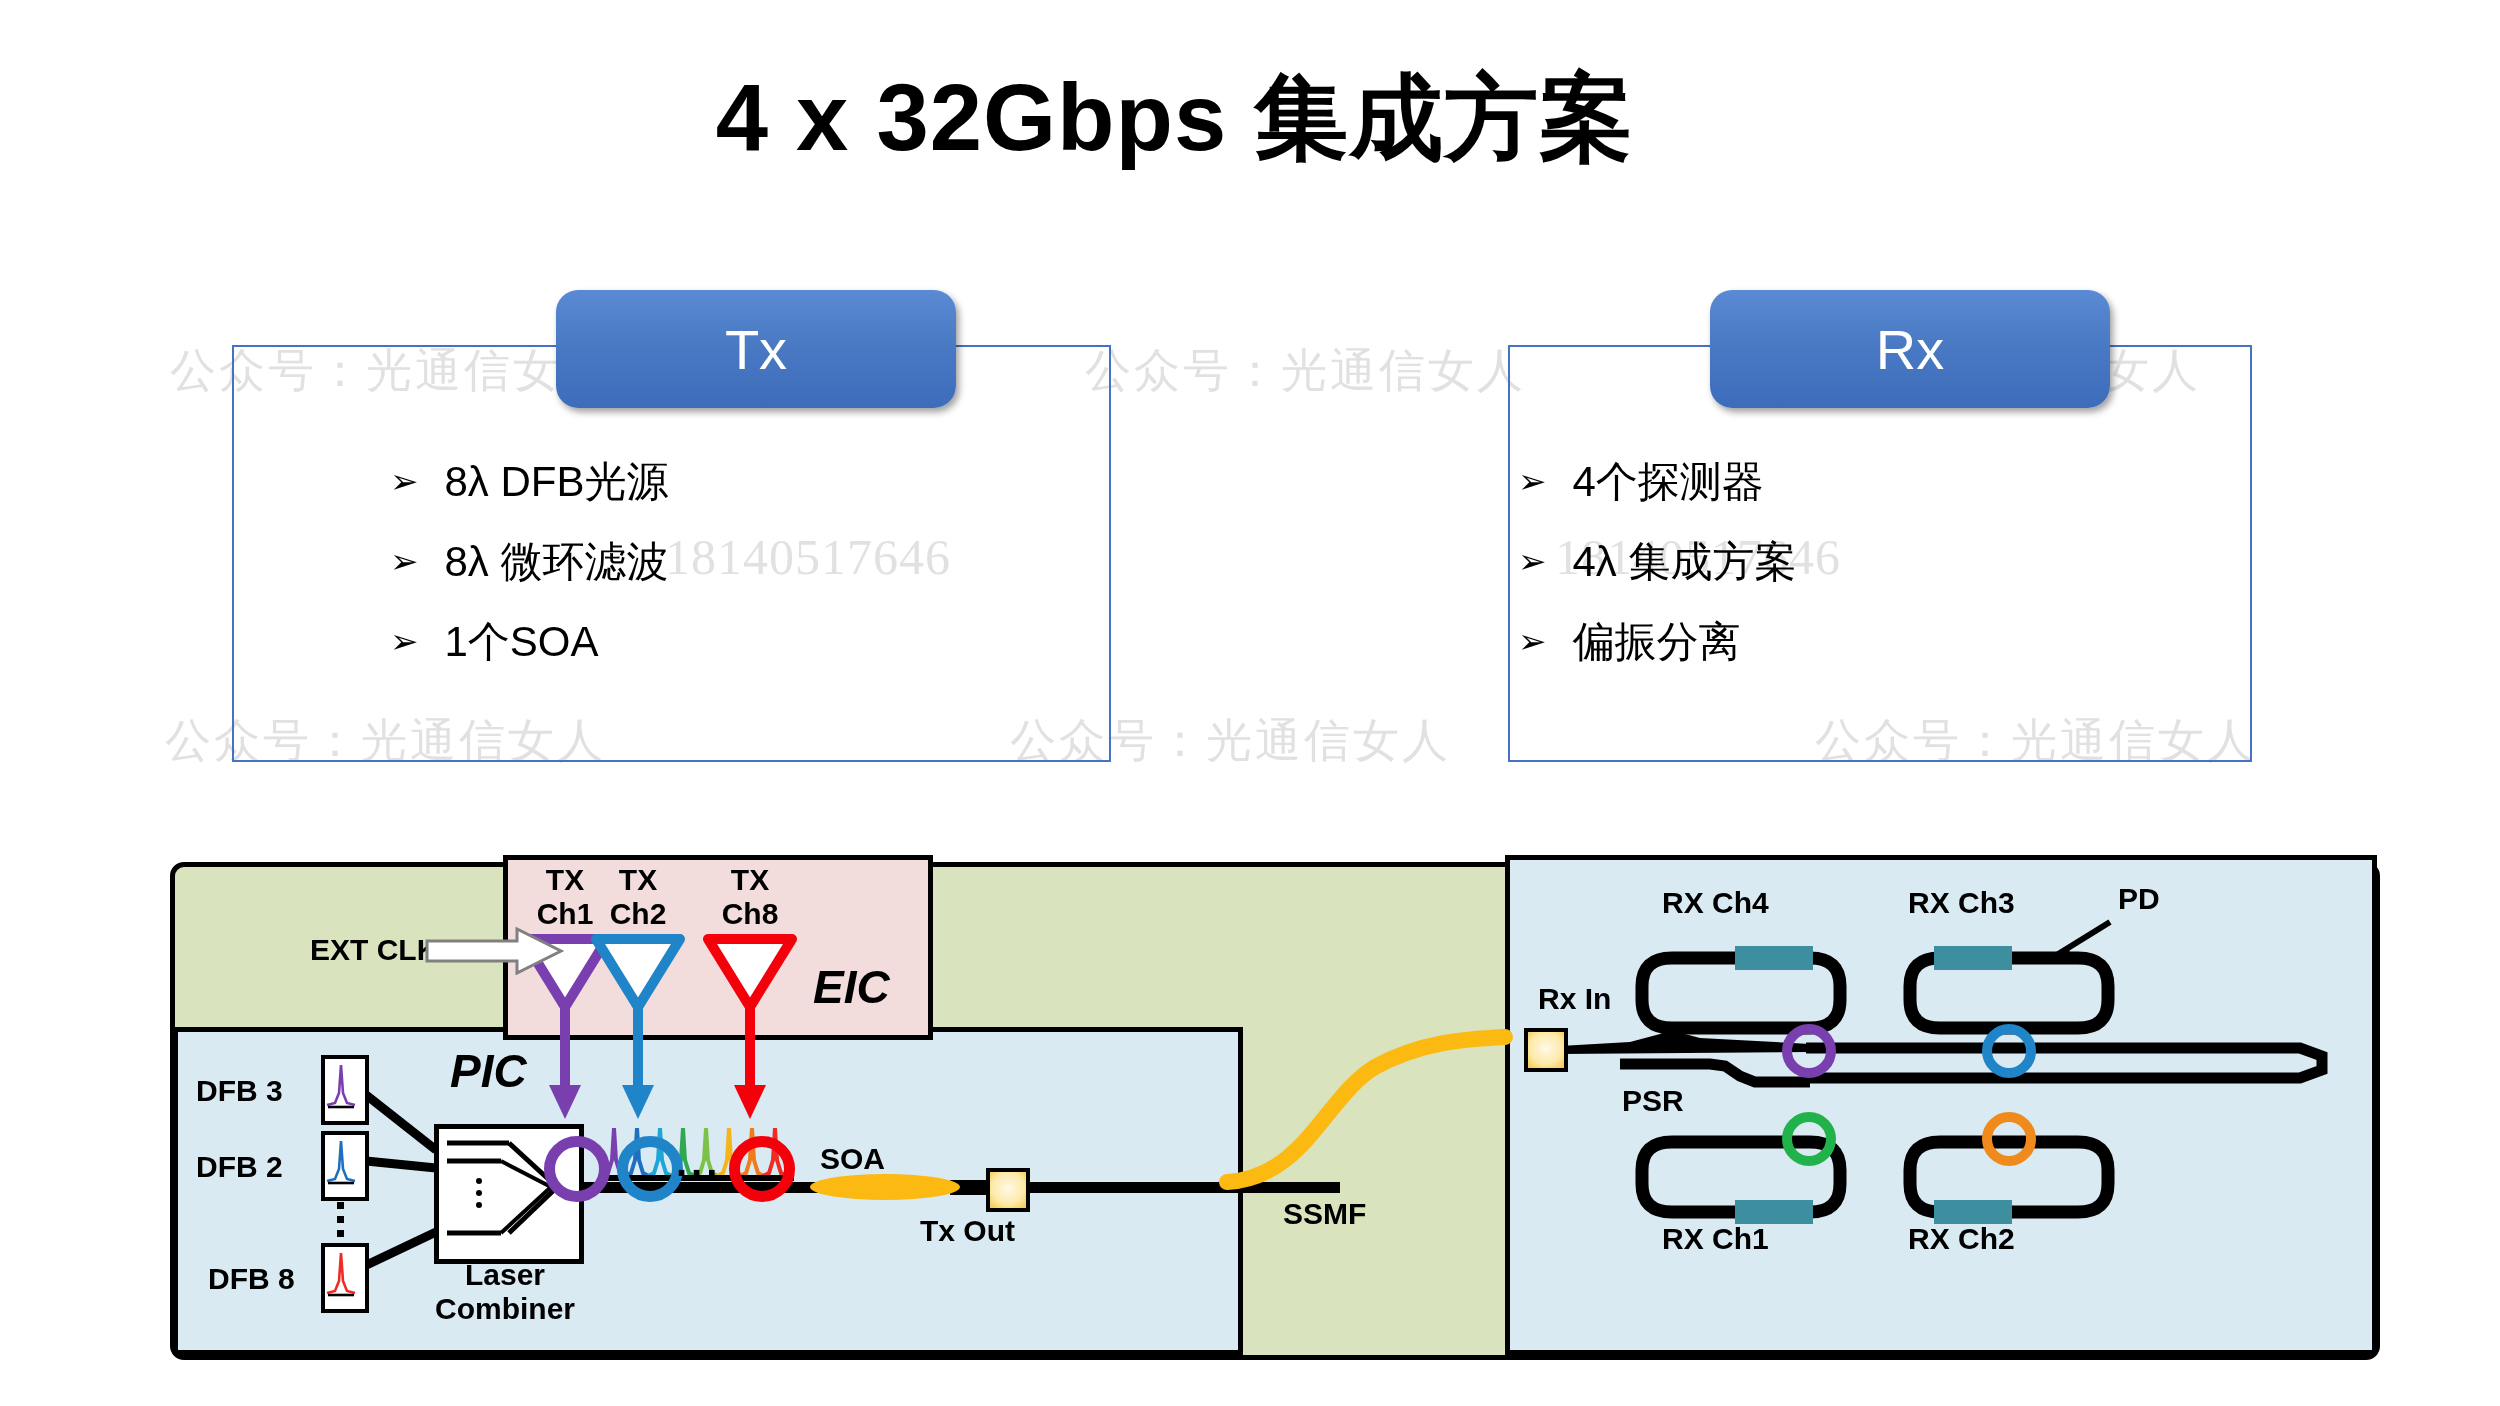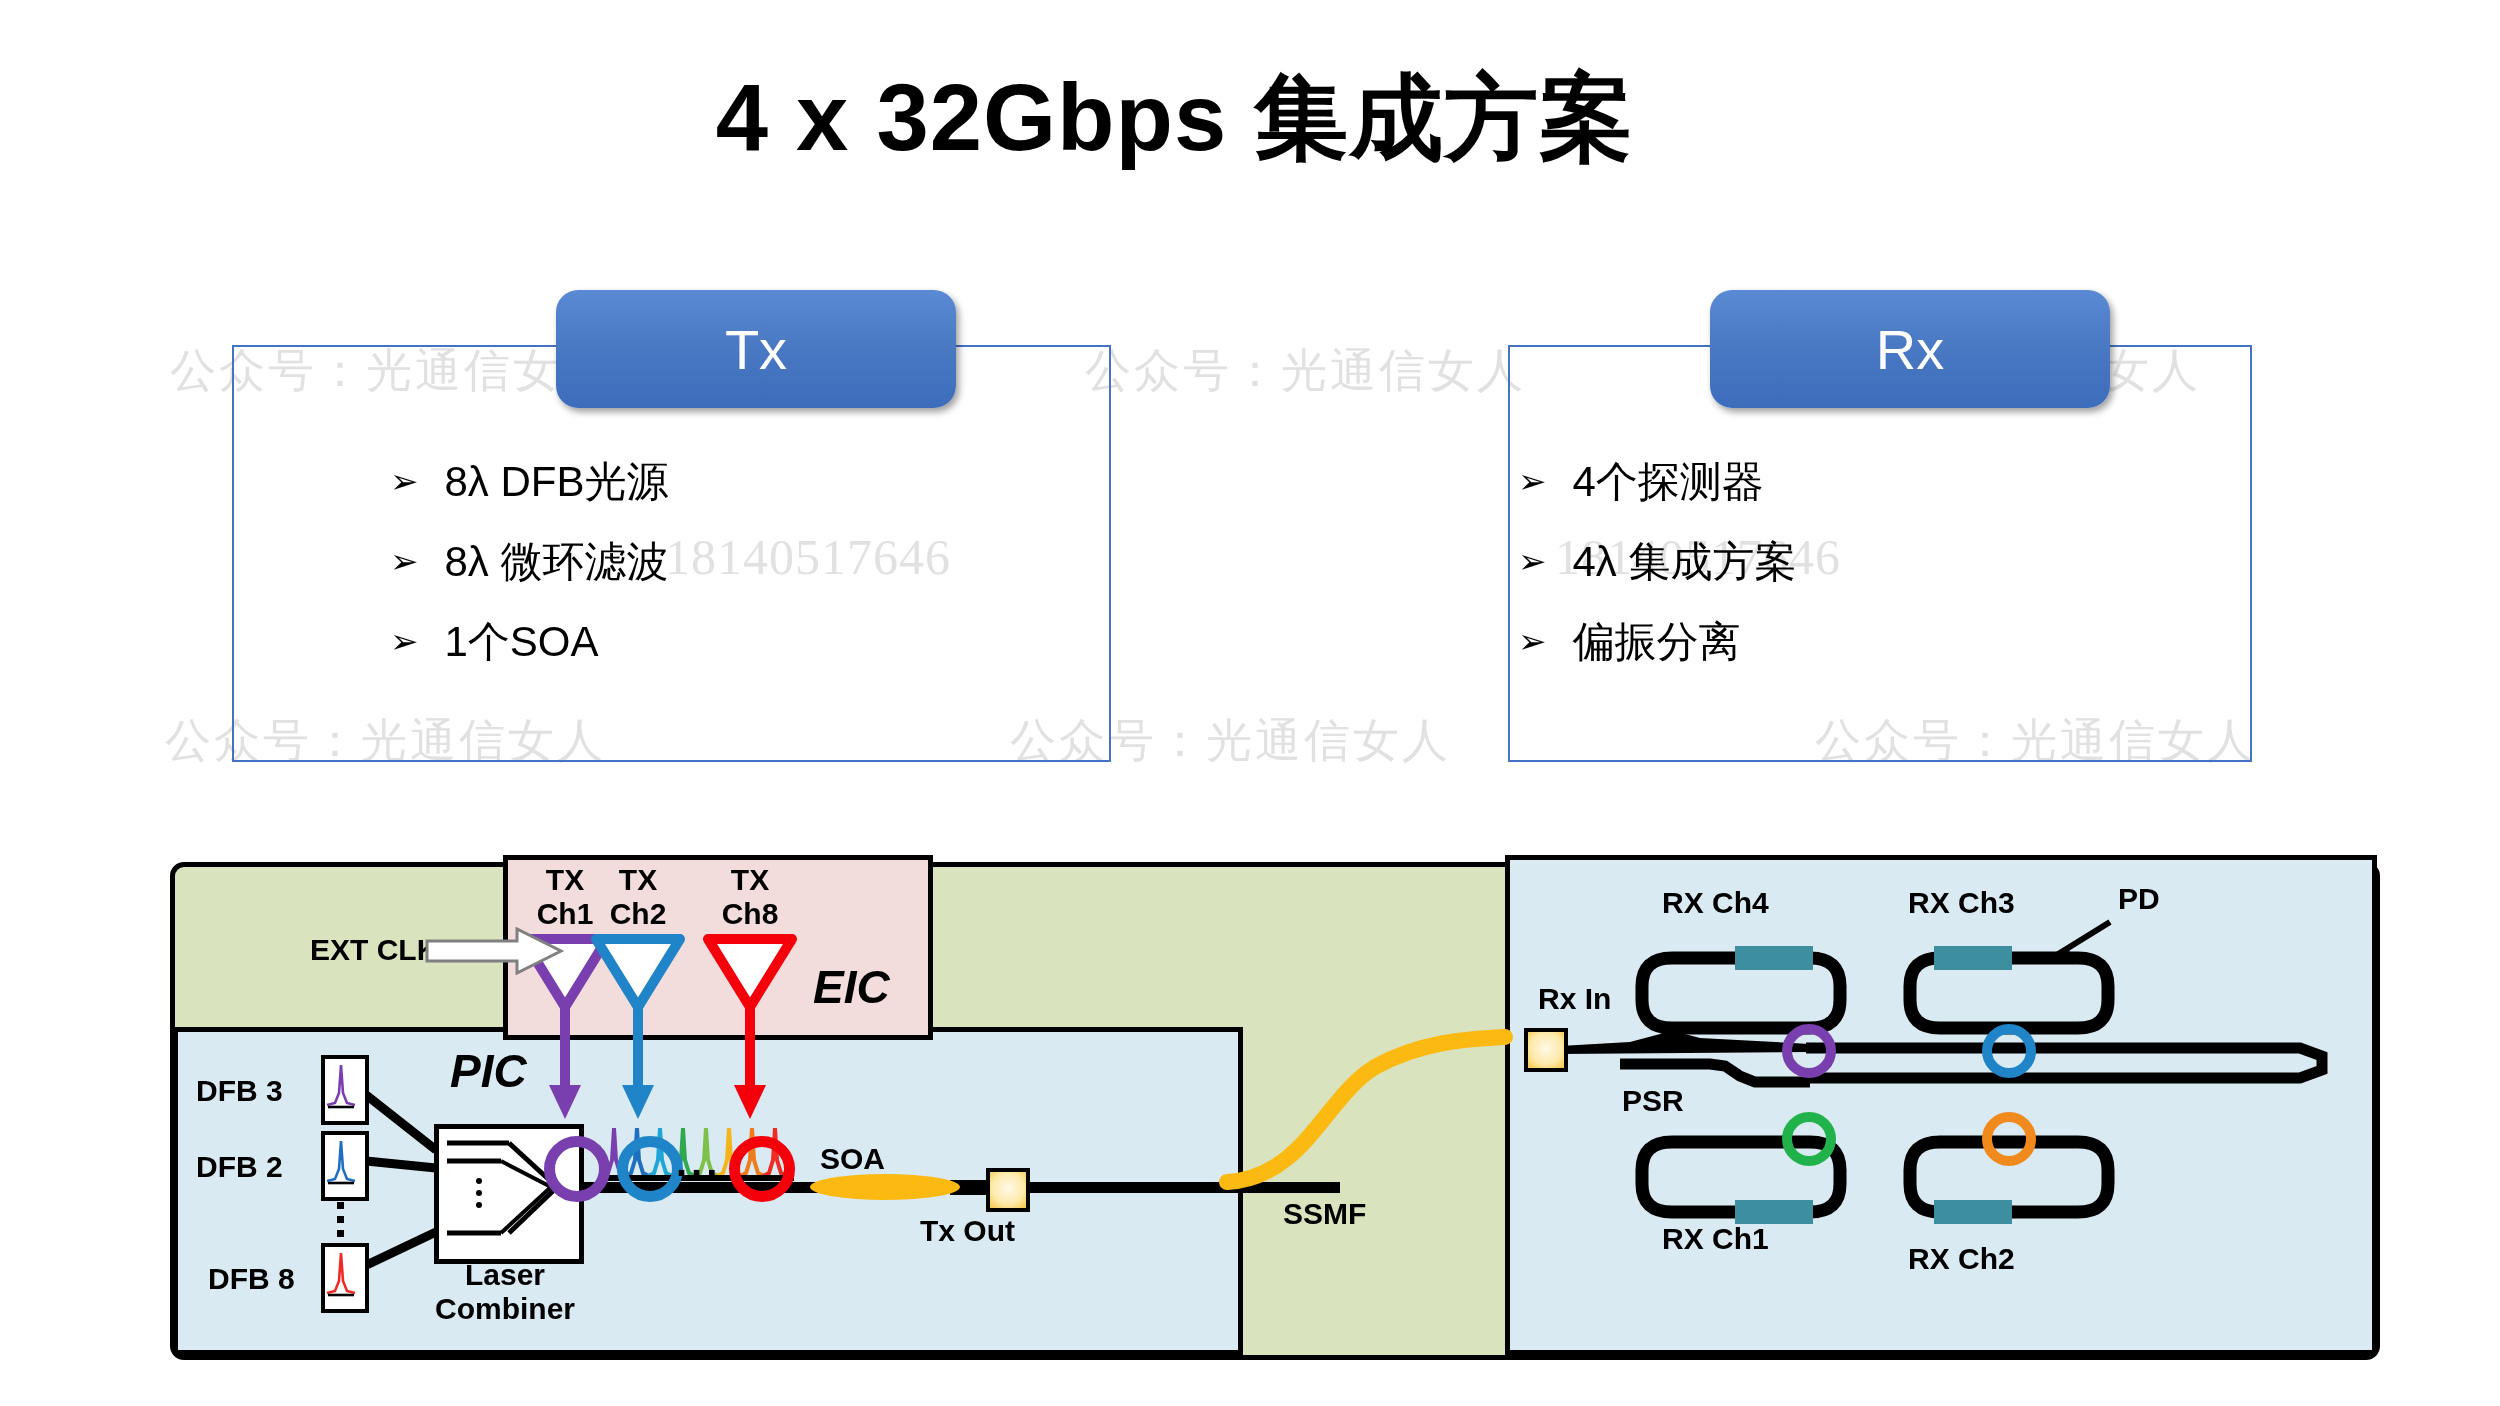--- a/index.html
+++ b/index.html
@@ -280,18 +280,18 @@
     <div class="pd-bar" style="left:424px;top:340px;width:78px;height:24px;"></div>
 
     <div class="ring" style="left:272px;top:164px;width:34px;height:34px;border:10px solid #7a3fae;z-index:9;"></div>
     <div class="ring" style="left:472px;top:164px;width:34px;height:34px;border:10px solid #1f85c8;z-index:9;"></div>
     <div class="ring" style="left:272px;top:252px;width:34px;height:34px;border:10px solid #22b24c;z-index:9;"></div>
     <div class="ring" style="left:472px;top:252px;width:34px;height:34px;border:10px solid #f08a1c;z-index:9;"></div>
 
     <div class="lbl" style="left:152px;top:26px;">RX Ch4</div>
     <div class="lbl" style="left:398px;top:26px;">RX Ch3</div>
     <div class="lbl" style="left:152px;top:362px;">RX Ch1</div>
-    <div class="lbl" style="left:398px;top:362px;margin-top:20px;">RX Ch2</div>
+    <div class="lbl" style="left:398px;top:362px;">RX Ch2</div>
     <div class="lbl" style="left:608px;top:22px;">PD</div>
     <div class="lbl" style="left:112px;top:224px;">PSR</div>
   </div>
 
 </div>
 
 </body></html>

